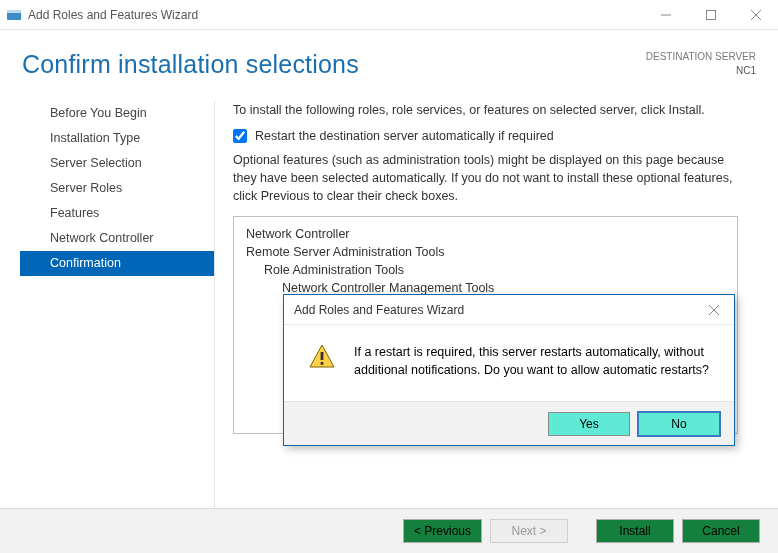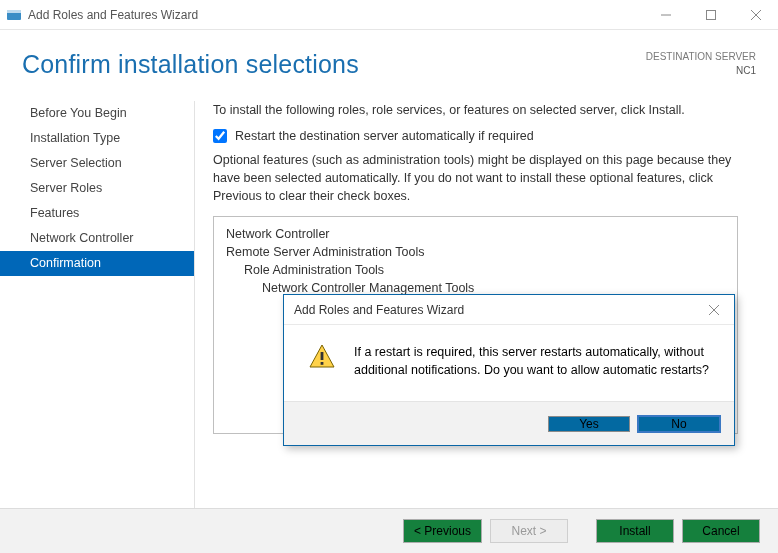--- a/index.html
+++ b/index.html
@@ -13,21 +13,21 @@
     .win-controls .ctrl { width: 45px; height: 30px; display: flex; align-items: center; justify-content: center; color: #555; }
     .win-controls .ctrl svg { stroke: #888; }
 
     
     .header { padding: 20px 22px 0 22px; display: flex; justify-content: space-between; align-items: flex-start; }
     .header h1 { font-size: 25px; font-weight: 300; color: #1a6fb0; letter-spacing: 0.2px; }
     .dest { text-align: right; font-size: 10px; color: #555; line-height: 1.35; }
     .dest .label { color: #7a7a7a; padding-left: 23px; }
 
     
-    .body { display: flex; padding: 22px 18px 0 0; height: 445px; }
+    .body { display: flex; padding: 22px 18px 0 0; height: 445px; margin-left: 20px; }
     .sidebar { width: 195px; border-right: 1px solid #e2e2e2; padding: 0; }
     .sidebar .step { padding: 5px 0 6px 30px; font-size: 12.5px; color: #444; cursor: default; }
     .sidebar .step.active { background: #0067b8; color: #fff; }
     .sidebar .step.disabled { color: #bbb; }
 
     .content { flex: 1; padding: 0 22px 0 18px; font-size: 12.5px; color: #333; }
     .content .intro { margin-bottom: 10px; line-height: 1.45; }
     .chkrow { display: flex; align-items: center; margin-bottom: 8px; }
     .chkrow input { margin-right: 8px; width: 14px; height: 14px; }
     .optional { line-height: 1.45; margin-bottom: 10px; }
@@ -46,21 +46,21 @@
     .footer button:disabled { color: #9a9a9a; background: #ededed; border-color: #cfcfcf; cursor: default; }
     .footer .spacer { width: 12px; }
 
     
     .modal { position: absolute; left: 283px; top: 294px; width: 452px; background: #fff; border: 1px solid #0a66a6; box-shadow: 3px 3px 8px rgba(0,0,0,0.25); }
     .modal-title { height: 30px; display: flex; align-items: center; padding: 0 10px; font-size: 12px; color: #333; justify-content: space-between; border-bottom: 1px solid #e9e9e9; }
     .modal-title .close { width: 20px; height: 20px; display: flex; align-items: center; justify-content: center; color: #888; }
     .modal-body { display: flex; padding: 18px 18px 22px 24px; align-items: flex-start; font-size: 12.5px; line-height: 1.45; }
     .modal-body .warn-icon { width: 30px; margin-right: 16px; flex-shrink: 0; margin-top: 0; }
     .modal-footer { height: 44px; background: #f2f2f2; display: flex; justify-content: flex-end; align-items: center; padding: 0 14px; gap: 8px; border-top: 1px solid #e4e4e4; }
-    .modal-footer button { min-width: 82px; height: 16px; font-size: 12px; background: #0369a1; border: 1px solid #8a8a8a; cursor: pointer; }
+    .modal-footer button { min-width: 82px; height: 24px; font-size: 12px; background: #5eead4; border: 1px solid #8a8a8a; cursor: pointer; }
     .modal-footer button.focus { border: 1px solid #3a78c3; box-shadow: 0 0 0 1px #3a78c3; }
   </style>
 </head>
 <body>
 
 <div class="titlebar">
   <span class="app-icon">
     <svg width="16" height="16" viewBox="0 0 16 16">
         <rect x="1" y="3" width="14" height="10" fill="#3a8dc6" rx="1"></rect>
         <rect x="1" y="3" width="14" height="3" fill="#bcd9ee"></rect>

